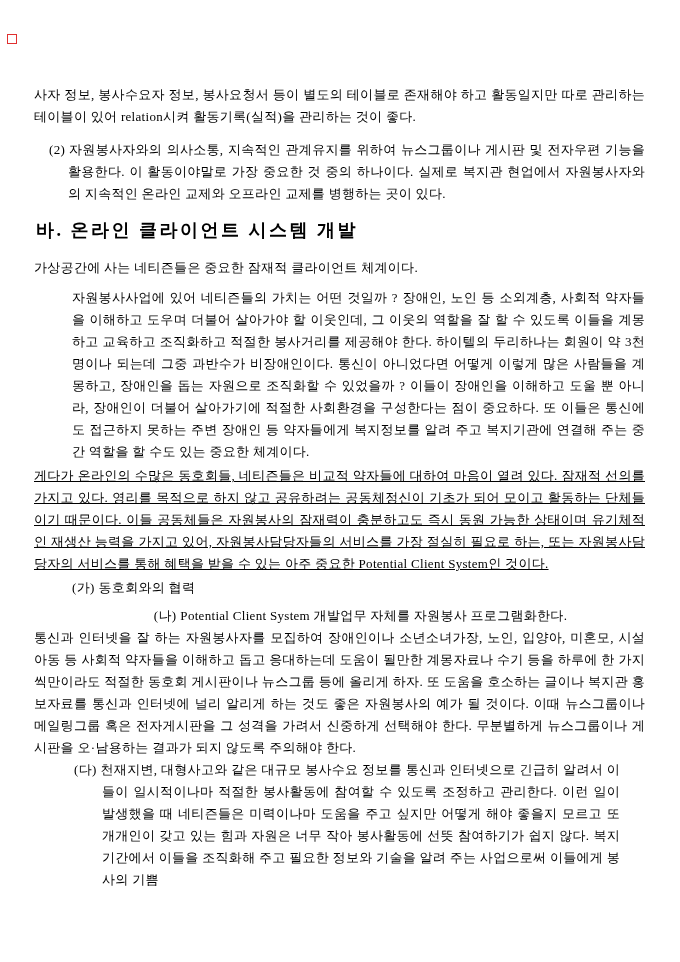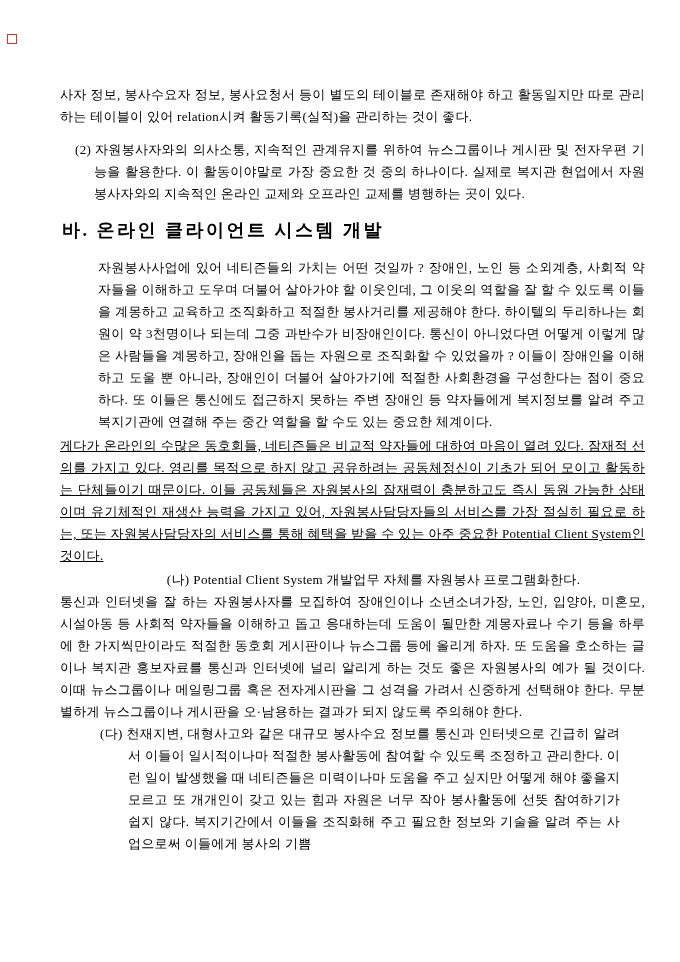--- a/index.html
+++ b/index.html
@@ -16,21 +16,21 @@
     background:#ffffff;
   }
   .red-marker{
     position:absolute;
     left:7px;top:34px;
     width:8px;height:8px;
     border:1px solid #e03030;
     background:#ffffff;
   }
   .content{
-    padding:84px 35px 0 60px;
+    padding:84px 35px 0 34px;
     font-size:13px;
     line-height:22px;
     text-align:justify;
     word-break:break-all;
     letter-spacing:0.3px;
   }
   p{margin:0;}
   .p1{margin-bottom:11px;}
   .hang{padding-left:34px;text-indent:-19px;}
   .marker{padding-right:4px;}
@@ -64,26 +64,28 @@
 
   <div class="content">
 
     <p class="p1">사자 정보, 봉사수요자 정보, 봉사요청서 등이 별도의 테이블로 존재해야 하고 활동일지만 따로 관리하는 테이블이 있어 relation시켜 활동기록(실적)을 관리하는 것이 좋다.</p>
 
     <p class="hang" style="margin-bottom:12px;"><span class="marker">(2)</span><span>자원봉사자와의 의사소통, 지속적인 관계유지를 위하여 뉴스그룹이나 게시판 및 전자우편 기능을 활용한다. 이 활동이야말로 가장 중요한 것 중의 하나이다. 실제로 복지관 현업에서 자원봉사자와의 지속적인 온라인 교제와 오프라인 교제를 병행하는 곳이 있다.</span></p>
 
     <div class="section-heading">바. 온라인 클라이언트 시스템 개발</div>
 
 
+    <p class="p2">가상공간에 사는 네티즌들은 중요한 잠재적 클라이언트 체계이다.</p>
 
     <p class="p3">자원봉사사업에 있어 네티즌들의 가치는 어떤 것일까 ?  장애인, 노인 등 소외계층, 사회적 약자들을 이해하고 도우며 더불어 살아가야 할 이웃인데, 그 이웃의 역할을 잘 할 수 있도록 이들을 계몽하고 교육하고 조직화하고 적절한 봉사거리를 제공해야 한다.  하이텔의 두리하나는 회원이 약 3천명이나 되는데 그중 과반수가 비장애인이다.  통신이 아니었다면 어떻게 이렇게 많은 사람들을 계몽하고, 장애인을 돕는 자원으로 조직화할 수 있었을까 ?  이들이 장애인을 이해하고 도울 뿐 아니라, 장애인이 더불어 살아가기에 적절한 사회환경을 구성한다는 점이 중요하다.  또 이들은 통신에도 접근하지 못하는 주변 장애인 등 약자들에게 복지정보를 알려 주고 복지기관에 연결해 주는 중간 역할을 할 수도 있는 중요한 체계이다.</p>
 
     <p class="p4">게다가 온라인의 수많은 동호회들, 네티즌들은 비교적 약자들에 대하여 마음이 열려 있다.  잠재적 선의를 가지고 있다. 영리를 목적으로 하지 않고 공유하려는 공동체정신이 기초가 되어 모이고 활동하는 단체들이기 때문이다. 이들 공동체들은 자원봉사의 잠재력이 충분하고도 즉시 동원 가능한 상태이며 유기체적인 재생산 능력을 가지고 있어, 자원봉사담당자들의 서비스를 가장 절실히 필요로 하는, 또는 자원봉사담당자의 서비스를 통해 혜택을 받을 수 있는 아주 중요한 Potential Client System인 것이다.</p>
 
 
+    <p class="item-ga"><span class="marker">(가)</span><span>동호회와의 협력</span></p>
 
     <p class="item-na"><span class="marker">(나)</span><span>Potential Client System 개발업무 자체를 자원봉사 프로그램화한다.</span></p>
 
     <p class="p5">통신과 인터넷을 잘 하는 자원봉사자를 모집하여 장애인이나 소년소녀가장, 노인, 입양아, 미혼모, 시설아동 등 사회적 약자들을 이해하고 돕고 응대하는데 도움이 될만한 계몽자료나 수기 등을 하루에 한 가지씩만이라도 적절한 동호회 게시판이나 뉴스그룹 등에 올리게 하자. 또 도움을 호소하는 글이나 복지관 홍보자료를 통신과 인터넷에 널리 알리게 하는 것도 좋은 자원봉사의 예가 될 것이다.  이때 뉴스그룹이나 메일링그룹 혹은 전자게시판을 그 성격을 가려서 신중하게 선택해야 한다. 무분별하게 뉴스그룹이나 게시판을 오·남용하는 결과가 되지 않도록 주의해야 한다.</p>
 
     <p class="item-da"><span class="marker">(다)</span><span>천재지변, 대형사고와 같은 대규모 봉사수요 정보를 통신과 인터넷으로 긴급히 알려서 이들이 일시적이나마 적절한 봉사활동에 참여할 수 있도록 조정하고 관리한다.  이런 일이 발생했을 때 네티즌들은 미력이나마 도움을 주고 싶지만 어떻게 해야 좋을지 모르고 또 개개인이 갖고 있는 힘과 자원은 너무 작아 봉사활동에 선뜻 참여하기가 쉽지 않다. 복지기간에서 이들을 조직화해 주고 필요한 정보와 기술을 알려 주는 사업으로써 이들에게 봉사의 기쁨</span></p>
 
   </div>
 </div>
 

